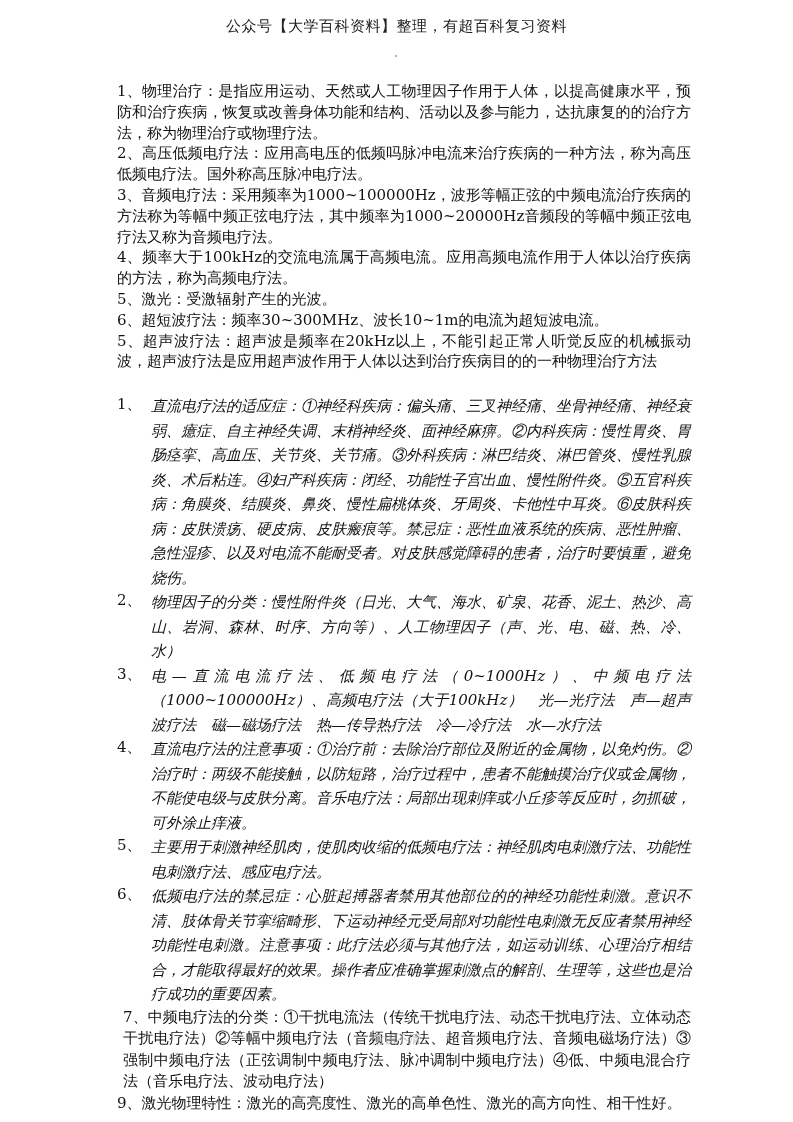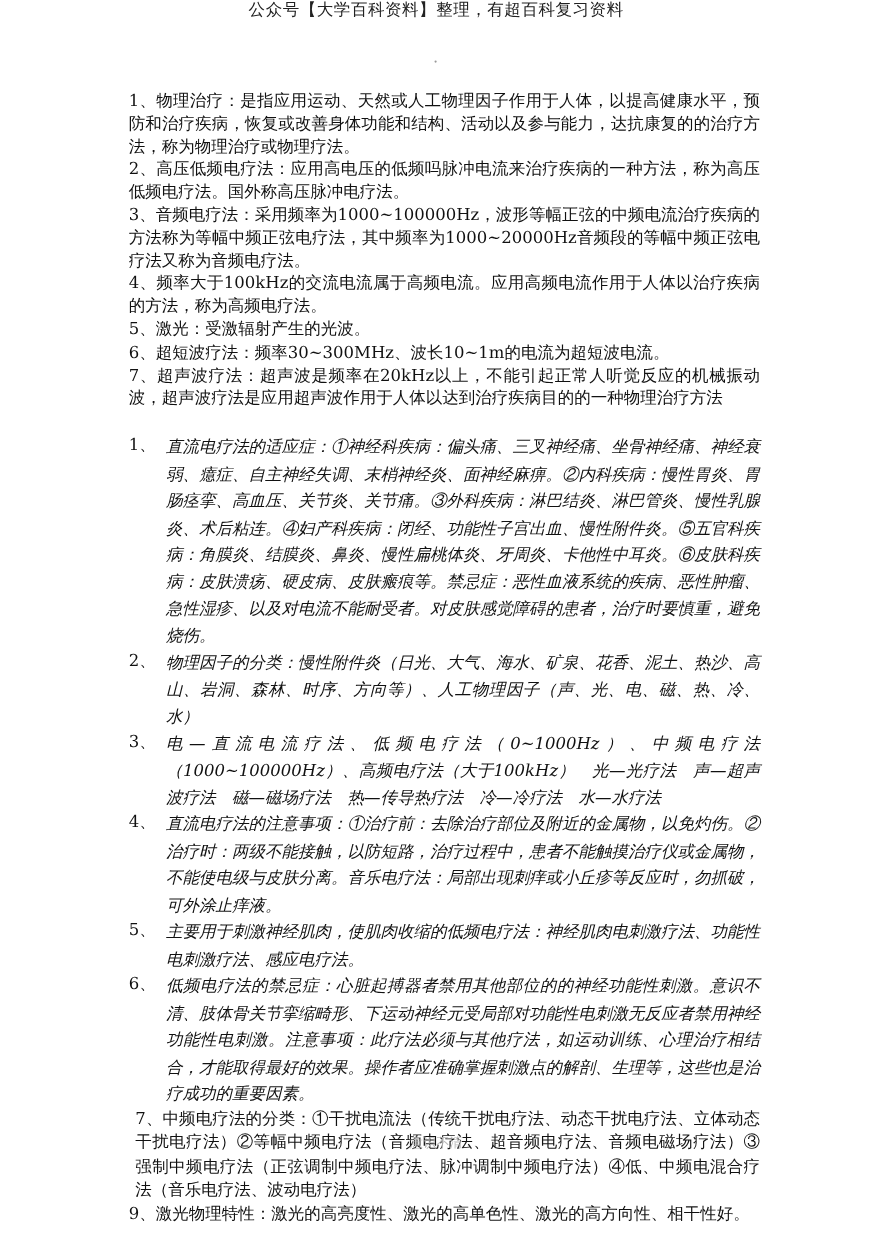--- a/index.html
+++ b/index.html
@@ -1,18 +1,18 @@
 <!DOCTYPE html>
 <html><head>
 <meta charset="utf-8">
 <style>
   html, body { margin: 0; padding: 0; background: #ffffff; }
   body { width: 793px; height: 1122px; position: relative; overflow: hidden;
          font-family: "DejaVu Serif", "Liberation Serif", serif; color: #111; }
-  .header { position: absolute; top: 0; left: 0; width: 793px; text-align: center;
+  .header { position: absolute; top: 17px; left: 0; width: 793px; text-align: center;
             font-size: 15px; color: #222; letter-spacing: 0.5px; }
   .dot { position: absolute; top: 55px; left: 395px; width: 2px; height: 2px; background: #999; border-radius: 1px; }
   .content { position: absolute; top: 81px; left: 117px; width: 574px; font-size: 15px; line-height: 20.8px; }
   .p { margin: 0; text-align: justify; }
   .gap { height: 22px; }
   .li { display: flex; margin: 0; }
   .li .num { flex: 0 0 34px; }
   .li .txt { flex: 1; text-align: justify; line-height: 24.5px; font-style: italic; }
   .p2 { margin: 0; text-align: justify; line-height: 21.5px; }
   .p2.indent { padding-left: 6px; }
@@ -25,21 +25,21 @@
 <div class="header">公众号【大学百科资料】整理，有超百科复习资料</div>
 <div class="dot"></div>
 
 <div class="content">
   <p class="p">1、物理治疗：是指应用运动、天然或人工物理因子作用于人体，以提高健康水平，预防和治疗疾病，恢复或改善身体功能和结构、活动以及参与能力，达抗康复的的治疗方法，称为物理治疗或物理疗法。</p>
   <p class="p">2、高压低频电疗法：应用高电压的低频吗脉冲电流来治疗疾病的一种方法，称为高压低频电疗法。国外称高压脉冲电疗法。</p>
   <p class="p">3、音频电疗法：采用频率为1000~100000Hz，波形等幅正弦的中频电流治疗疾病的方法称为等幅中频正弦电疗法，其中频率为1000~20000Hz音频段的等幅中频正弦电疗法又称为音频电疗法。</p>
   <p class="p">4、频率大于100kHz的交流电流属于高频电流。应用高频电流作用于人体以治疗疾病的方法，称为高频电疗法。</p>
   <p class="p">5、激光：受激辐射产生的光波。</p>
   <p class="p">6、超短波疗法：频率30~300MHz、波长10~1m的电流为超短波电流。</p>
-  <p class="p">7、超声波疗法：超声波是频率在20kHz以上，不能引起正常人听觉反应的机械振动波，超声波疗法是应用超声波作用于人体以达到治疗疾病目的的一种物理治疗方法</p>
+  <p class="p">5、超声波疗法：超声波是频率在20kHz以上，不能引起正常人听觉反应的机械振动波，超声波疗法是应用超声波作用于人体以达到治疗疾病目的的一种物理治疗方法</p>
 
   <div class="gap"></div>
 
   <div class="li">
     <span class="num">1、</span>
     <span class="txt">直流电疗法的适应症：①神经科疾病：偏头痛、三叉神经痛、坐骨神经痛、神经衰弱、癔症、自主神经失调、末梢神经炎、面神经麻痹。②内科疾病：慢性胃炎、胃肠痉挛、高血压、关节炎、关节痛。③外科疾病：淋巴结炎、淋巴管炎、慢性乳腺炎、术后粘连。④妇产科疾病：闭经、功能性子宫出血、慢性附件炎。⑤五官科疾病：角膜炎、结膜炎、鼻炎、慢性扁桃体炎、牙周炎、卡他性中耳炎。⑥皮肤科疾病：皮肤溃疡、硬皮病、皮肤瘢痕等。禁忌症：恶性血液系统的疾病、恶性肿瘤、急性湿疹、以及对电流不能耐受者。对皮肤感觉障碍的患者，治疗时要慎重，避免烧伤。</span>
   </div>
   <div class="li">
     <span class="num">2、</span>
     <span class="txt">物理因子的分类：慢性附件炎（日光、大气、海水、矿泉、花香、泥土、热沙、高山、岩洞、森林、时序、方向等）、人工物理因子（声、光、电、磁、热、冷、水）</span>

